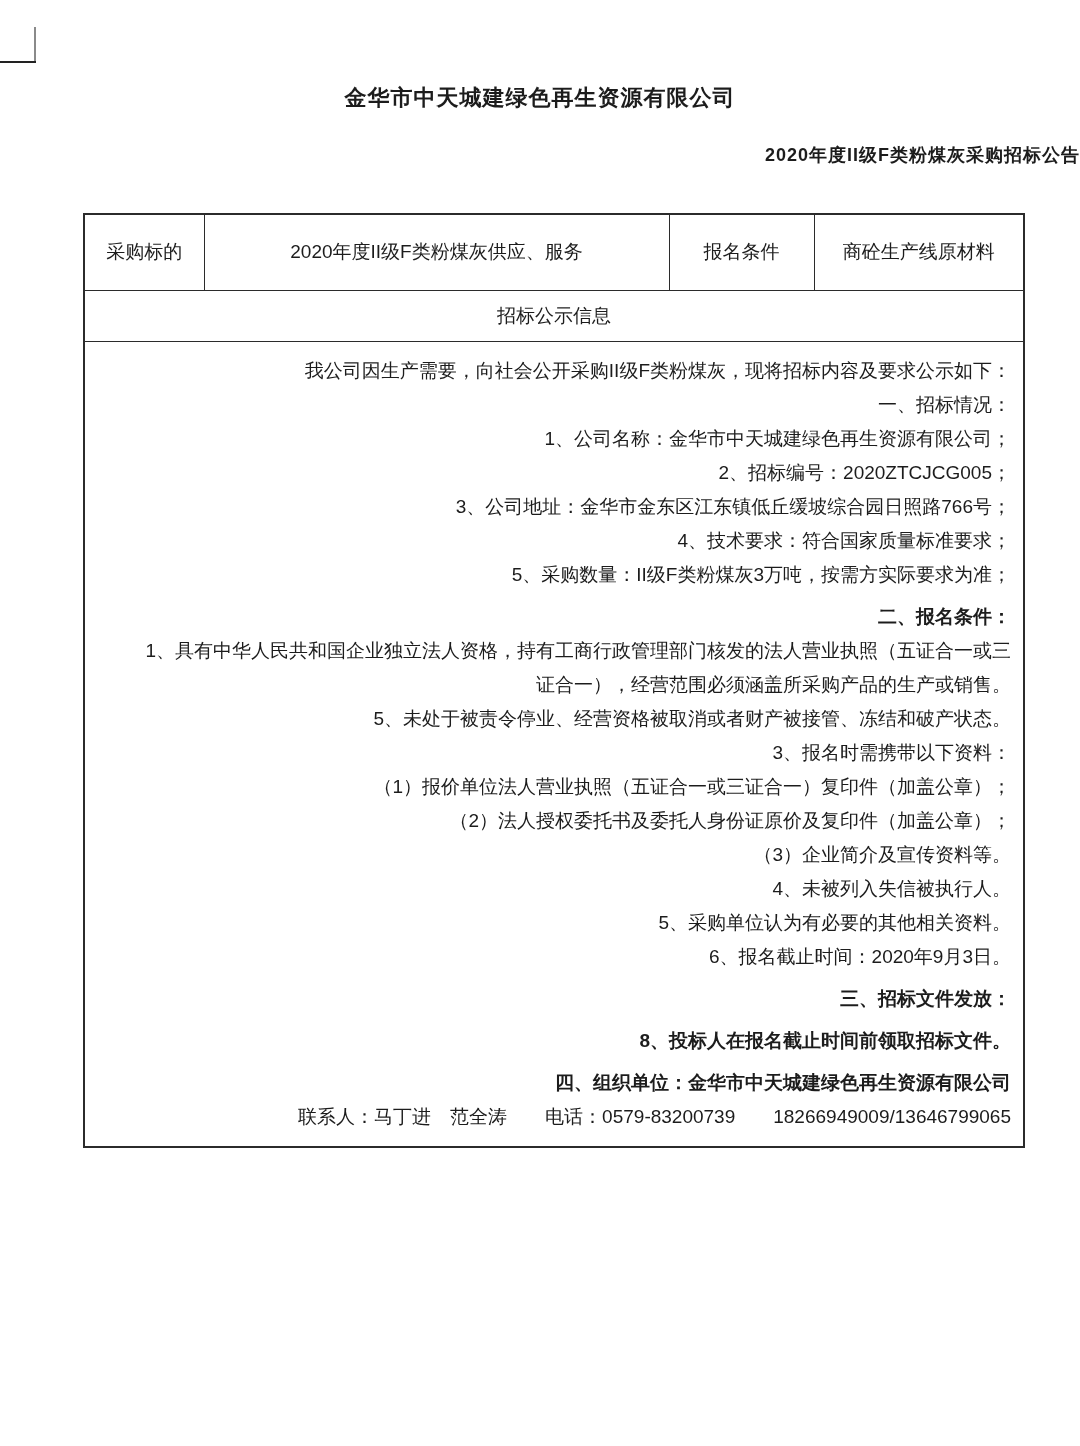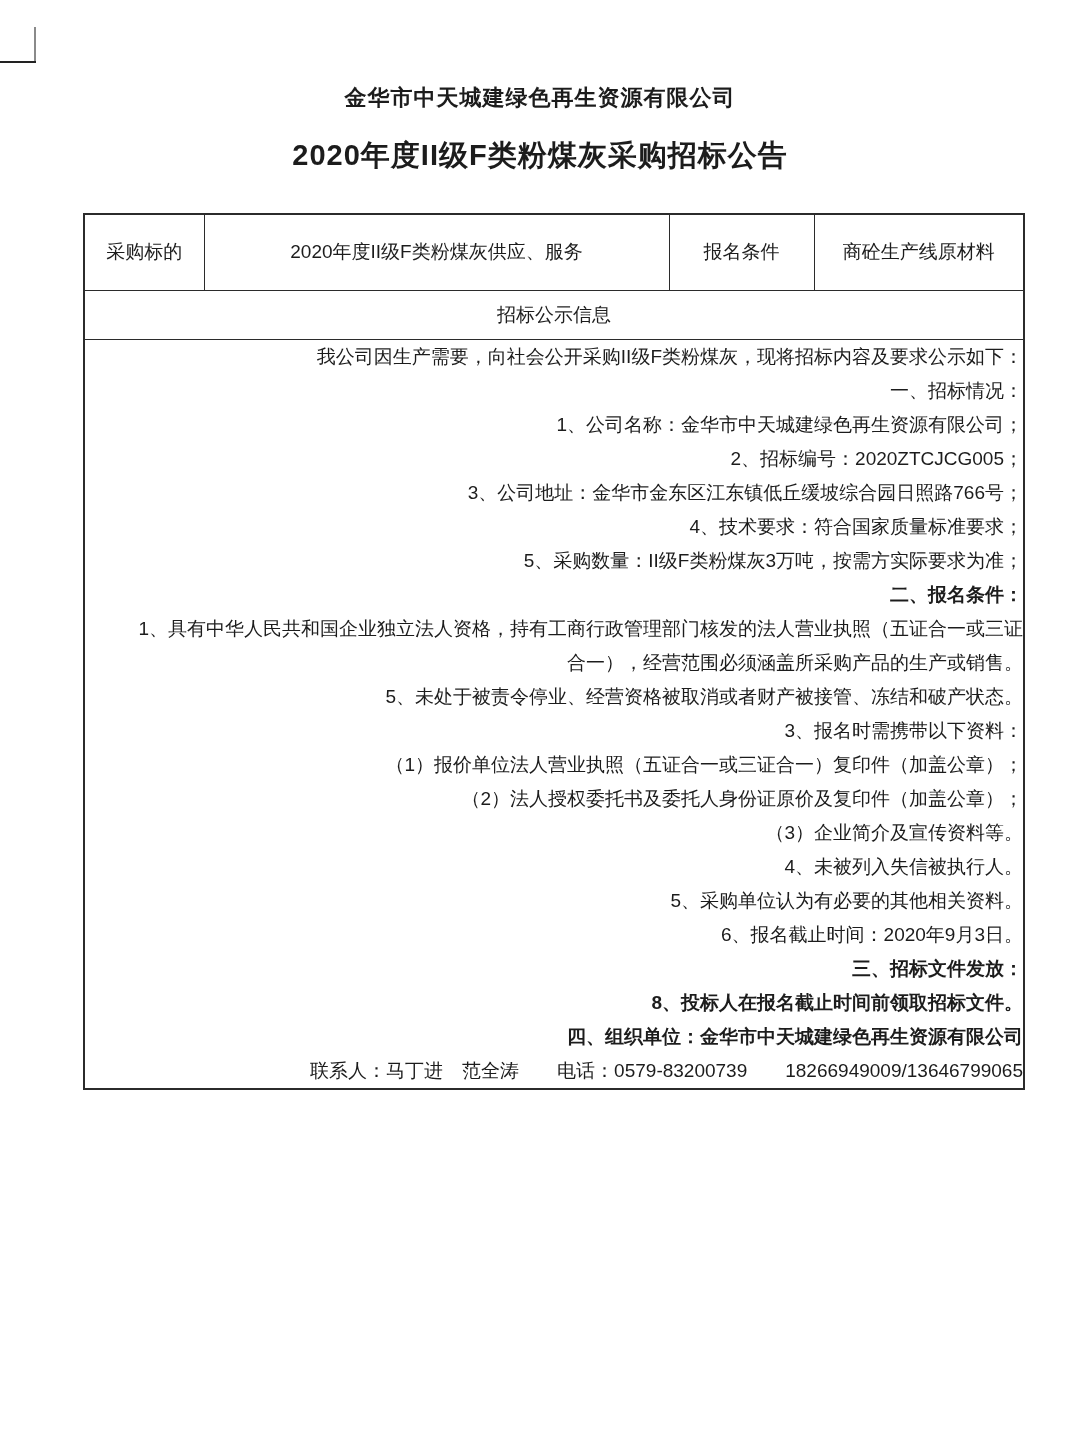--- a/index.html
+++ b/index.html
@@ -24,55 +24,55 @@
   .doc-title {
     margin: 85px 0 0 0;
     text-align: center;
     font-size: 22px;
     font-weight: bold;
     line-height: 26px;
     letter-spacing: 1px;
   }
   .doc-subtitle {
     margin: 31px 0 0 0;
-    text-align: center;
-    font-size: 29px;
+    text-align: right;
+    font-size: 18px;
     font-weight: bold;
     line-height: 26px;
     letter-spacing: 1px;
   }
   table.info-table {
     border-collapse: collapse;
     table-layout: fixed;
     width: 940px;
     margin: 45px 0 0 83px;
     border: 2px solid #2b2b2b;
   }
   table.info-table td {
     border: 1.5px solid #2b2b2b;
     font-size: 19px;
-    padding: 0;
+    padding: 12px;
   }
   td.c { text-align: center; vertical-align: middle; }
   tr.r-fields td { height: 76px; }
   tr.r-section td { height: 49px; }
   td.bodycell {
     text-align: right;
     vertical-align: top;
     padding: 7px 6px 6px 6px;
   }
   td.bodycell.complaint { padding-bottom: 26px; }
   .para {
     margin: 0;
     font-size: 19px;
     line-height: 34px;
     text-indent: 2em;
     word-break: break-all;
   }
-  .para.bold { font-weight: bold; }
+  .para.bold { font-weight: bold; margin-top: 8px; }
 </style>
 </head>
 <body>
 
 <div>
 
   <div>
     <div class="corner-v"></div>
     <div class="corner-h"></div>
   </div>

